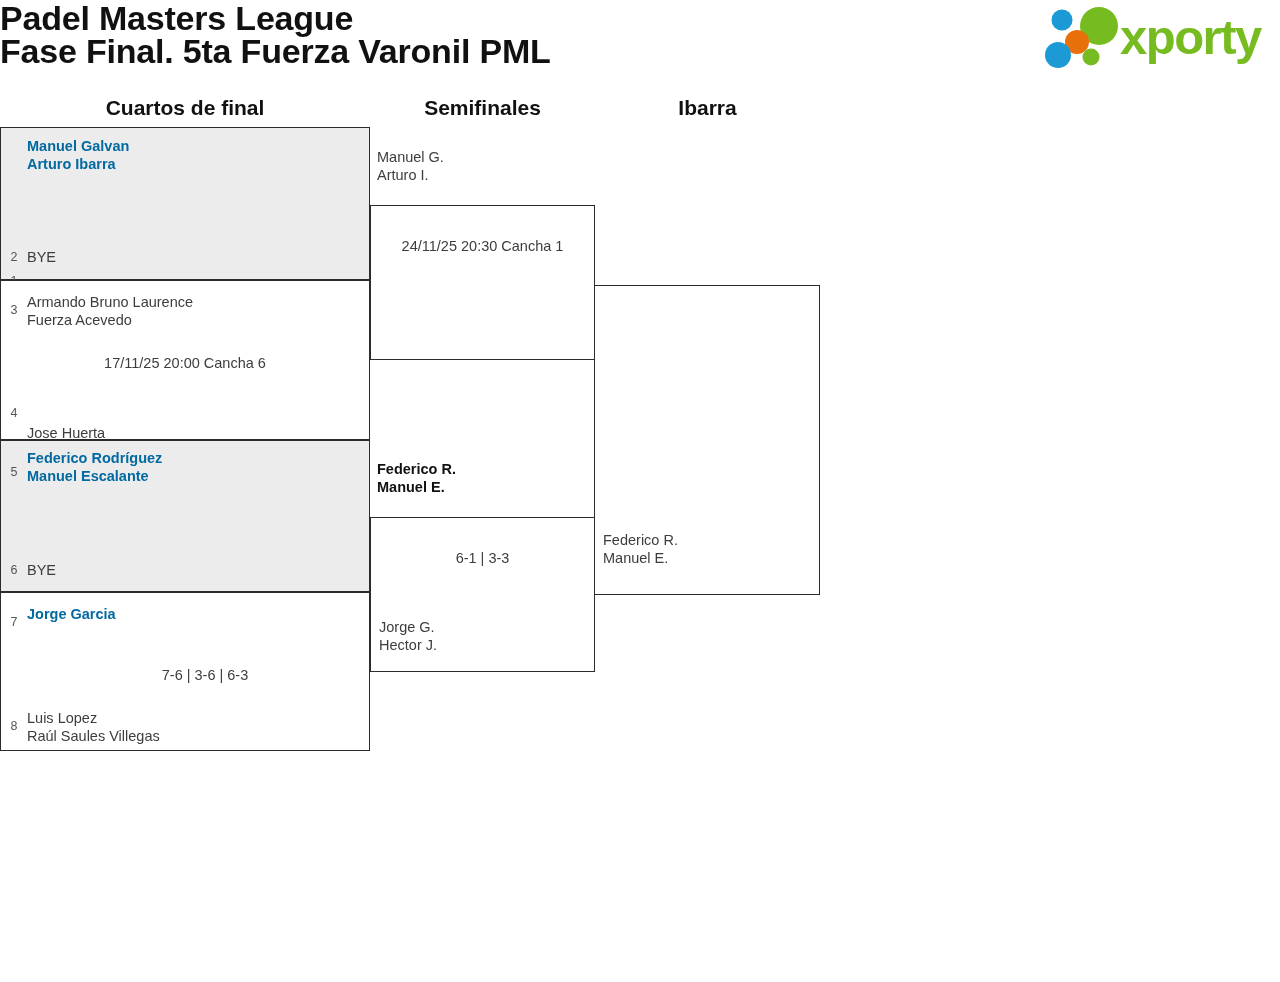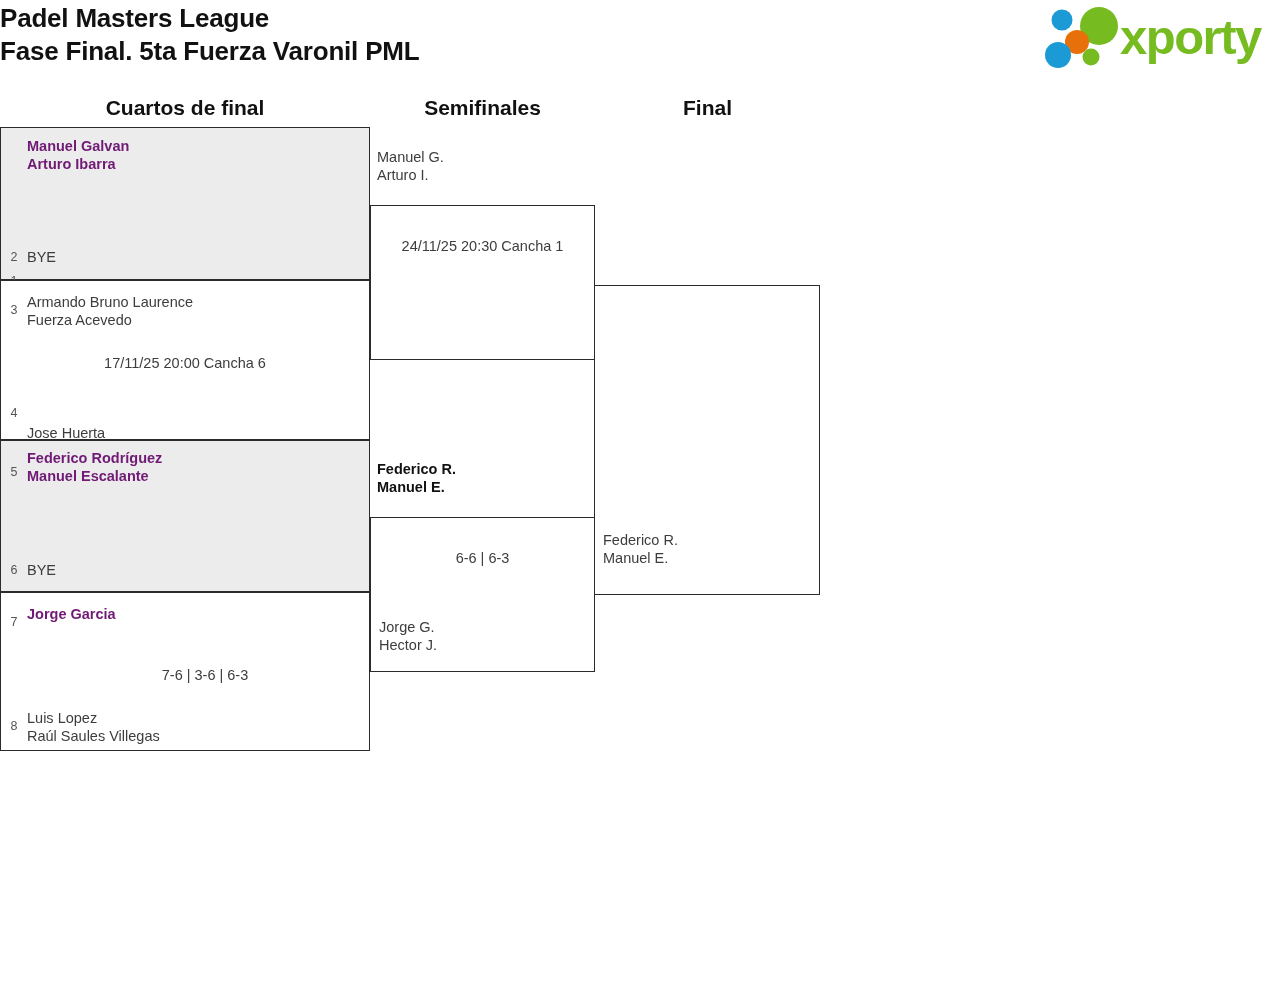--- a/index.html
+++ b/index.html
@@ -18,21 +18,21 @@
 
   
   #header {
     position: absolute;
     left: 0; top: 0;
     width: 1280px; height: 78px;
   }
   #title-block {
     position: absolute;
     left: 0; top: 2px;
-    font-size: 26px;
+    font-size: 34px;
     font-weight: 700;
     line-height: 33px;
     letter-spacing: -0.2px;
     color: #111111;
     white-space: nowrap;
   }
   #title-line1, #title-line2 { display: block; }
 
   
   #logo {
@@ -85,21 +85,21 @@
     position: absolute;
     left: 0;
     width: 100%;
     box-sizing: border-box;
     padding-left: 26px;
     font-size: 14.5px;
     line-height: 18px;
     color: #3d3d3d;
   }
   .slot.r2, .slot.r3 { padding-left: 8px; }
-  .slot.winner { color: #701a75; font-weight: 700; }
+  .slot.winner { color: #0369a1; font-weight: 700; }
   .slot-line { display: block; white-space: nowrap; }
 
   .seed {
     position: absolute;
     left: 4px;
     width: 18px;
     text-align: center;
     font-size: 12.5px;
     color: #555555;
     line-height: 14px;
@@ -143,21 +143,21 @@
       <circle cx="16" cy="50" r="13" fill="#1b9ad6"></circle>
       <circle cx="49" cy="52" r="8.5" fill="#76bc21"></circle>
     </svg>
     <span id="logo-word">xporty</span>
   </div>
 
 </div>
 
 <div class="round-header" id="round-qf">Cuartos de final</div>
 <div class="round-header" id="round-sf">Semifinales</div>
-<div class="round-header" id="round-f">Final</div>
+<div class="round-header" id="round-f">Ibarra</div>
 
 <div id="bracket">
 
   <div class="match shaded" style="left:0px; top:127px; width:370px; height:153px;">
     <div class="seed" style="top:146px;">1</div>
     <div class="slot winner" style="top:9px;">
       <span class="slot-line">Manuel Galvan</span>
       <span class="slot-line">Arturo Ibarra</span>
     </div>
     <div class="meta" style="top:103px;"></div>
@@ -221,21 +221,21 @@
       <span class="slot-line"></span>
     </div>
   </div>
 
   <div class="above-label winner" style="left:377px; top:460px;">
     <span class="slot-line">Federico R.</span>
     <span class="slot-line">Manuel E.</span>
   </div>
 
   <div class="match" style="left:370px; top:517px; width:225px; height:155px;">
-    <div class="meta" style="top:32px;">6-6 | 6-3</div>
+    <div class="meta" style="top:32px;">6-1 | 3-3</div>
     <div class="slot r2" style="top:100px;">
       <span class="slot-line">Jorge G.</span>
       <span class="slot-line">Hector J.</span>
     </div>
   </div>
 
   <div class="match" style="left:594px; top:285px; width:226px; height:310px;">
     <div class="slot r3" style="top:12px;">
       <span class="slot-line"></span>
       <span class="slot-line"></span>

